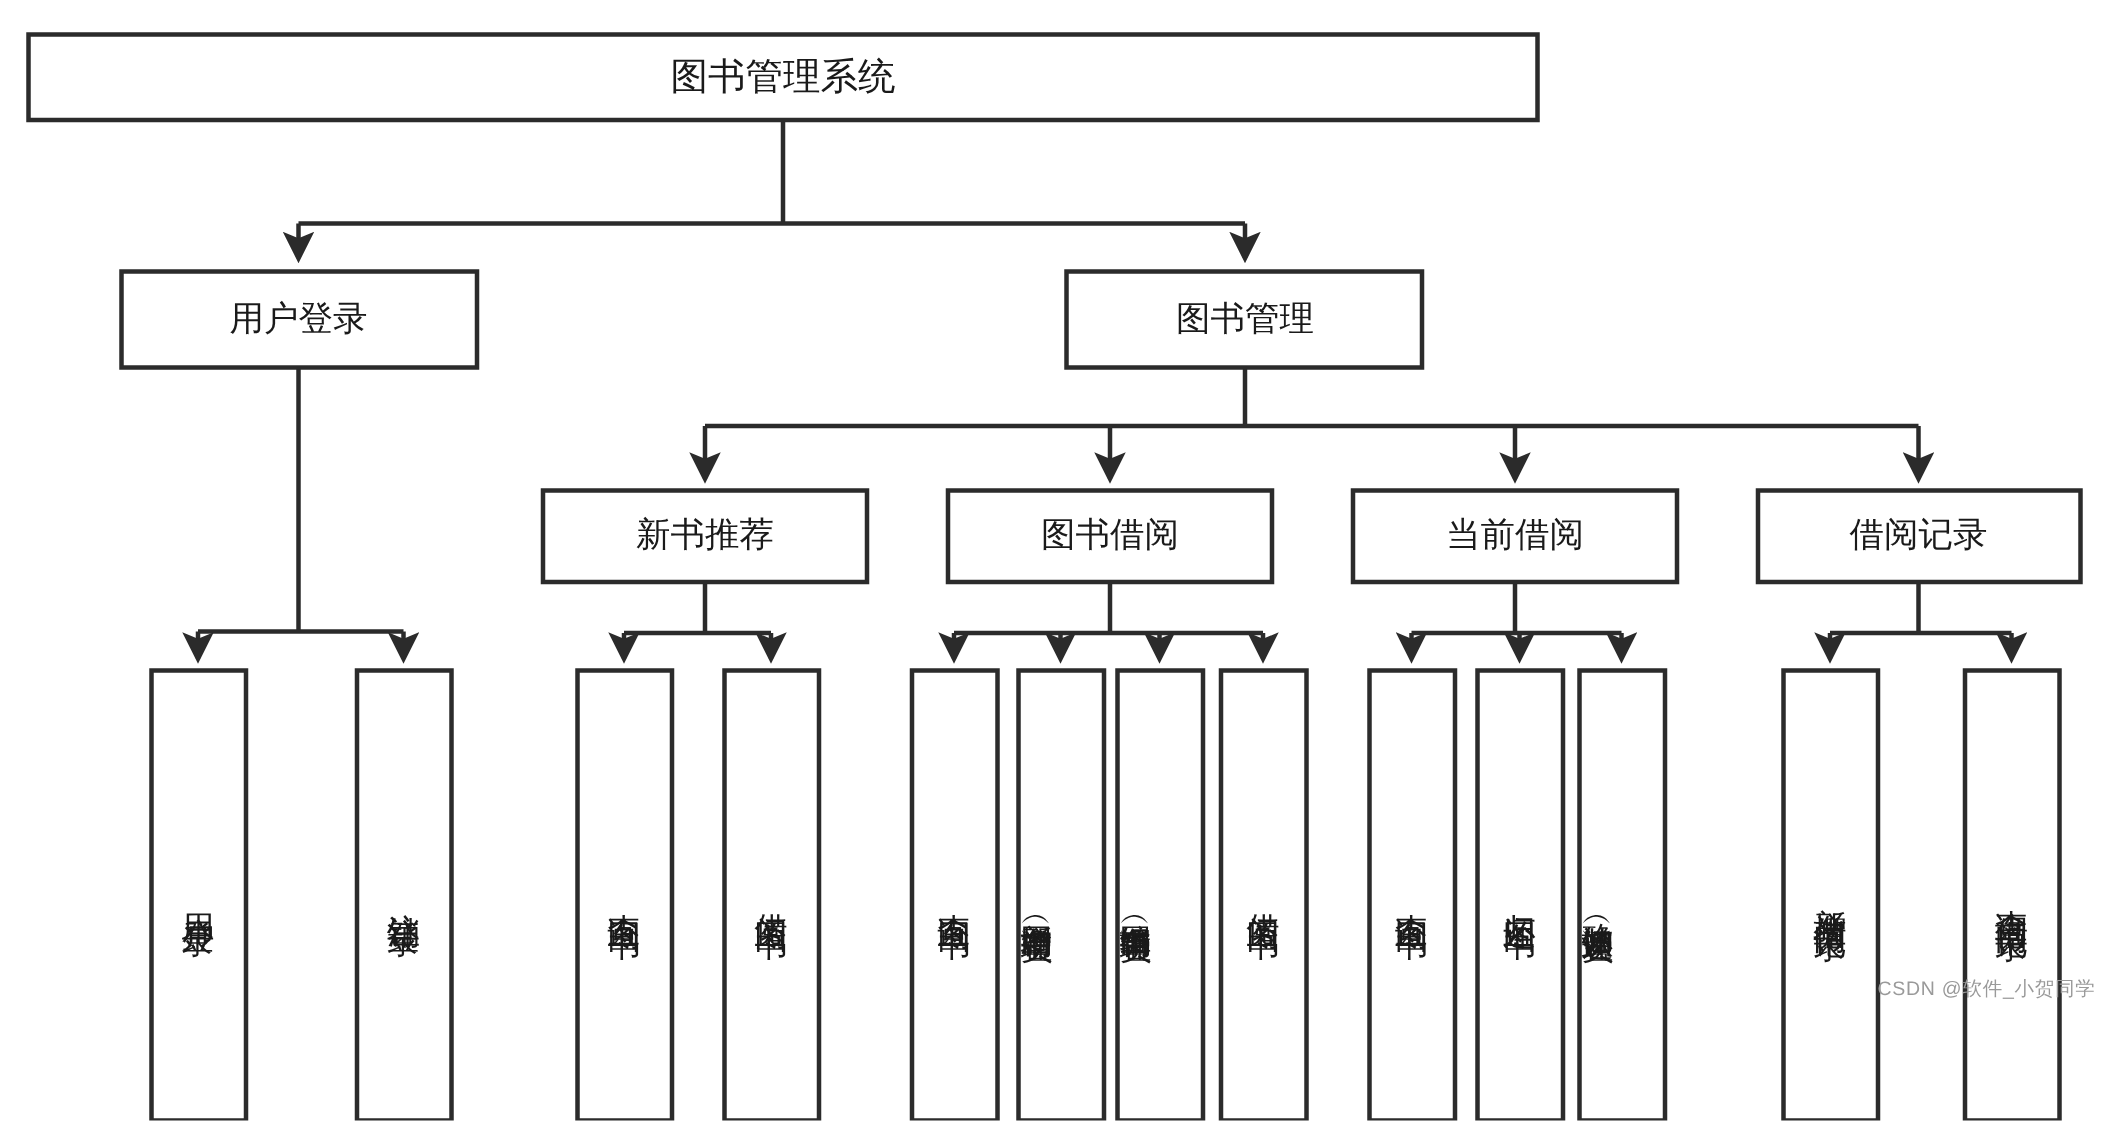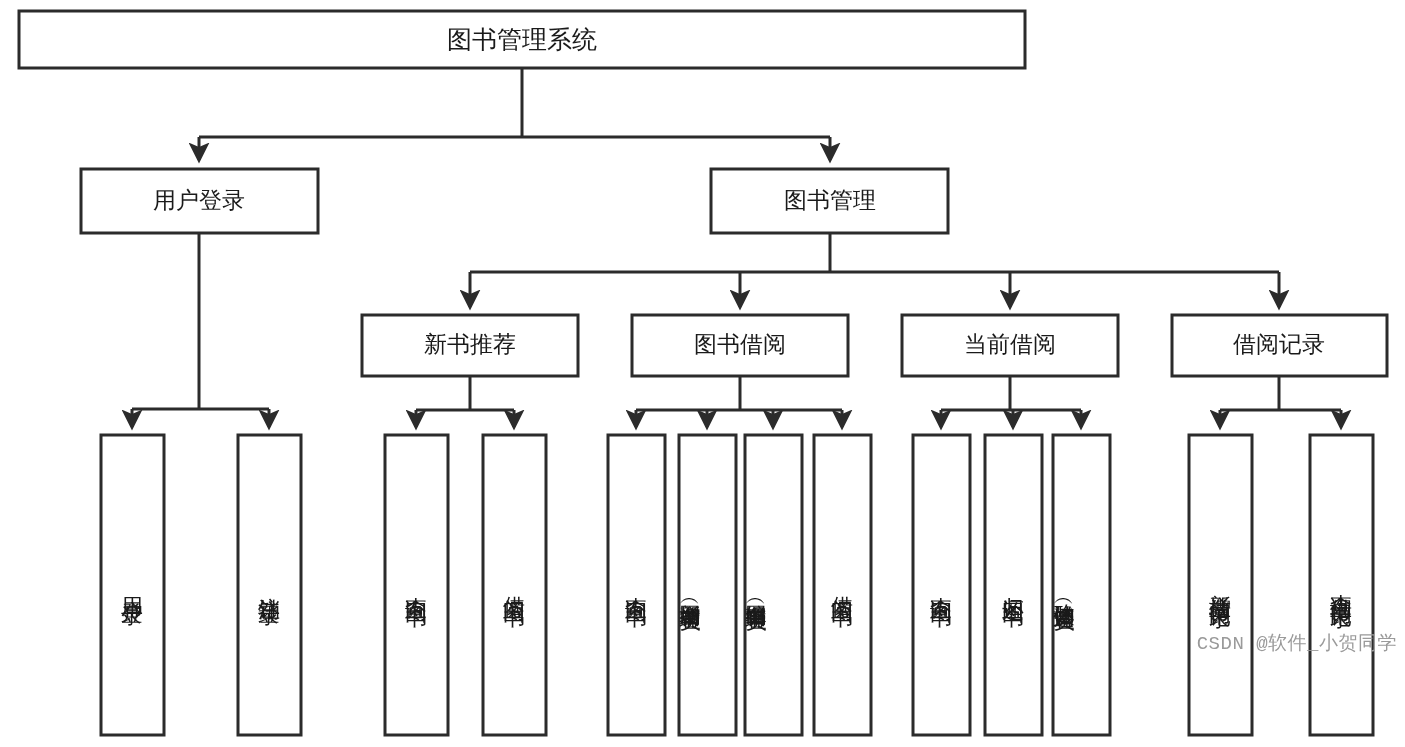--- a/index.html
+++ b/index.html
@@ -11,20 +11,21 @@
     width: 1405px;
     height: 747px;
     font-family: "Liberation Sans", "DejaVu Sans", sans-serif;
     overflow: hidden;
   }
   #diagram-root {
     position: relative;
     width: 1405px;
     height: 660px;
     background: #ffffff;
+    margin-top: 12px;
   }
   svg.diagram {
     position: absolute;
     top: 0;
     left: 0;
     width: 1405px;
     height: 747px;
     display: block;
   }
   .node-rect {
@@ -64,22 +65,22 @@
     font-size: 22px;
     line-height: 1.05;
     letter-spacing: 3px;
     color: #1a1a1a;
     white-space: nowrap;
   }
   .watermark {
     position: absolute;
     right: 8px;
     bottom: 4px;
-    font-family: Liberation Mono, monospace;
-    font-size: 19px;
+    font-family: Liberation Sans, sans-serif;
+    font-size: 13px;
     color: #9a9a9a;
     letter-spacing: 0.5px;
     white-space: nowrap;
   }
 </style>
 </head>
 <body>
 
 <div id="diagram-root">
 

